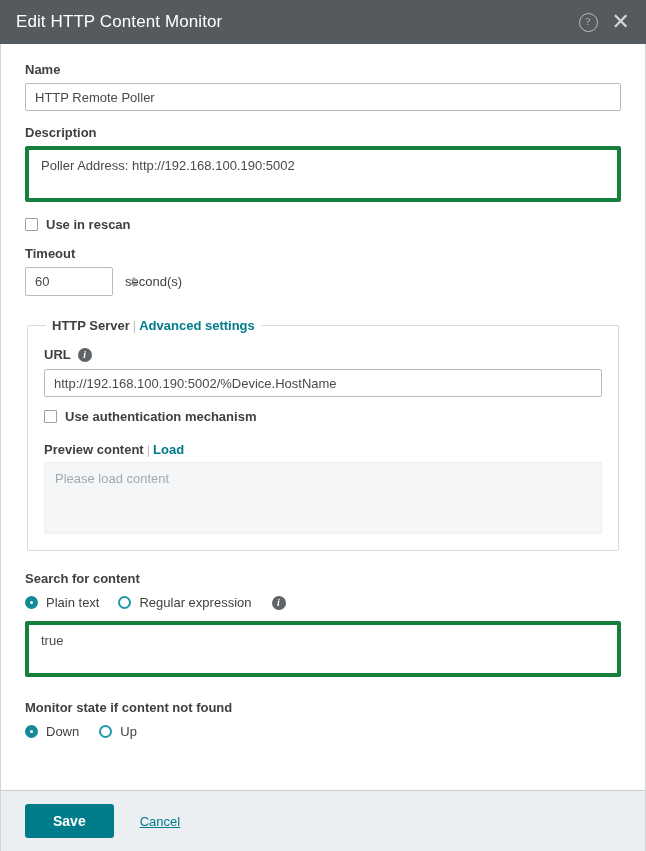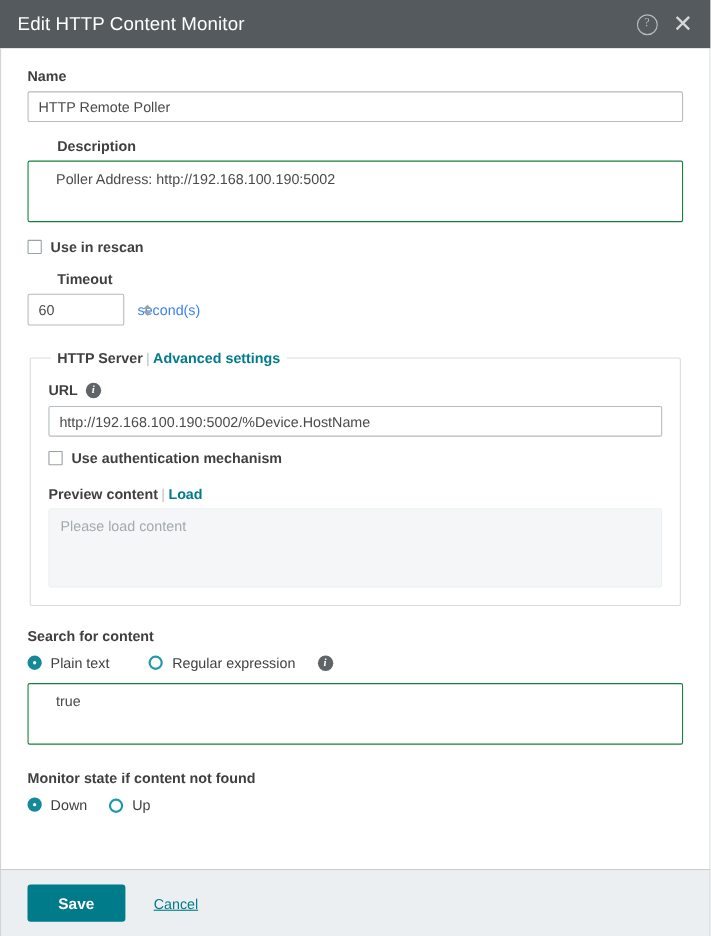--- a/index.html
+++ b/index.html
@@ -81,41 +81,41 @@
     position: relative;
   }
 
   .field-label {
     font-weight: bold;
     font-size: 13px;
     color: #3f3f3f;
     margin: 0 0 6px 0;
     display: block;
   }
-  .gap-14 { margin-top: 14px; margin-left: 27px; }
+  .gap-14 { margin-top: 14px; }
 
   input.txt {
     box-sizing: border-box;
     width: 100%;
     height: 28px;
     border: 1px solid #b5bcc2;
     border-radius: 2px;
     padding: 0 9px;
     font-family: "Liberation Sans", sans-serif;
     font-size: 13px;
     color: #4a4a4a;
     background: #fff;
     outline: none;
   }
   textarea.txt {
     box-sizing: border-box;
     width: 100%;
-    border: 1px solid #15803d;
+    border: 4px solid #15803d;
     border-radius: 2px;
-    padding: 7px 25px;
+    padding: 7px 12px;
     font-family: "Liberation Sans", sans-serif;
     font-size: 13px;
     color: #4a4a4a;
     background: #fff;
     resize: none;
     outline: none;
     line-height: 1.35;
   }
 
   
@@ -182,21 +182,21 @@
   .chev {
     width: 0; height: 0;
     border-left: 4px solid transparent;
     border-right: 4px solid transparent;
   }
   .chev.up { border-bottom: 4px solid #9aa1a7; }
   .chev.down { border-top: 4px solid #9aa1a7; }
   .unit-label {
     margin-left: 12px;
     font-size: 13px;
-    color: #3b82f6;
+    color: #404040;
   }
 
   
   .fset {
     margin-top: 22px;
     border: 1px solid #d8dcdf;
     border-radius: 2px;
     padding: 8px 16px 16px 16px;
     position: relative;
   }
@@ -292,22 +292,22 @@
     width: 3px; height: 3px;
     border-radius: 50%;
     background: #ffffff;
   }
   .radio-item .lbl {
     margin-left: 8px;
     font-size: 13px;
     color: #3f3f3f;
     white-space: nowrap;
   }
-  .rsp-28 { margin-left: 36px; text-align: center; }
-  .rsp-20 { margin-left: 20px; align-items: flex-end; }
+  .rsp-28 { margin-left: 19px; text-align: center; }
+  .rsp-20 { margin-left: 20px; }
   .rsp-info { margin-left: 20px; }
 
   
   .footer {
     flex: 0 0 auto;
     height: 61px;
     background: #eceff1;
     border-top: 1px solid #c9ced2;
     border-left: 1px solid #d2d4d6;
     border-right: 1px solid #d2d4d6;

